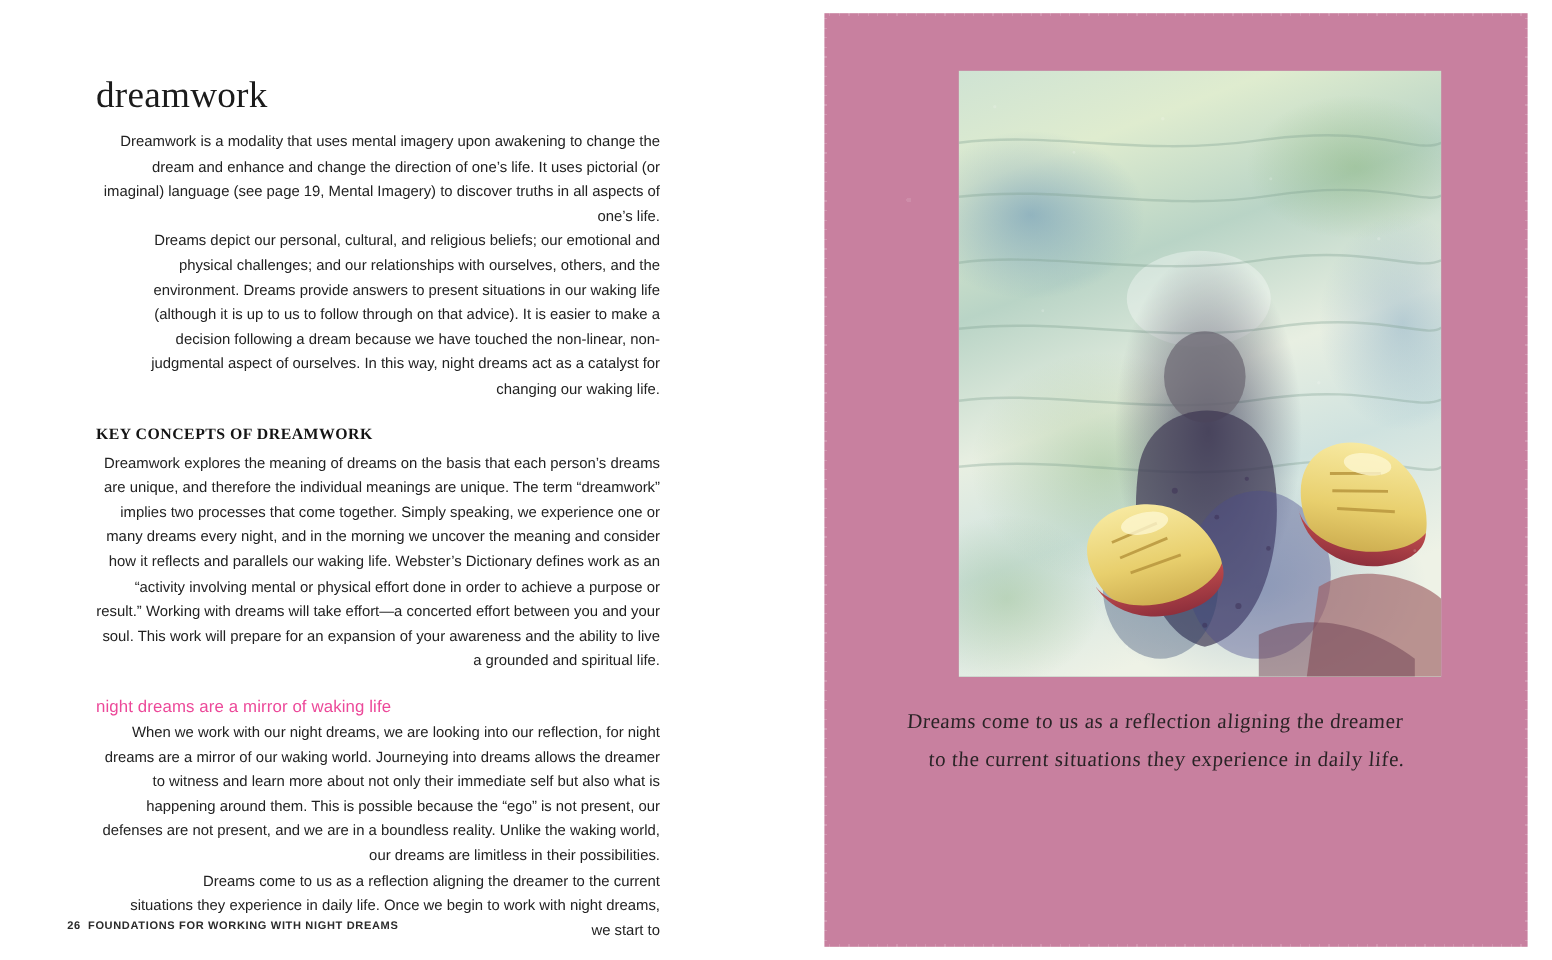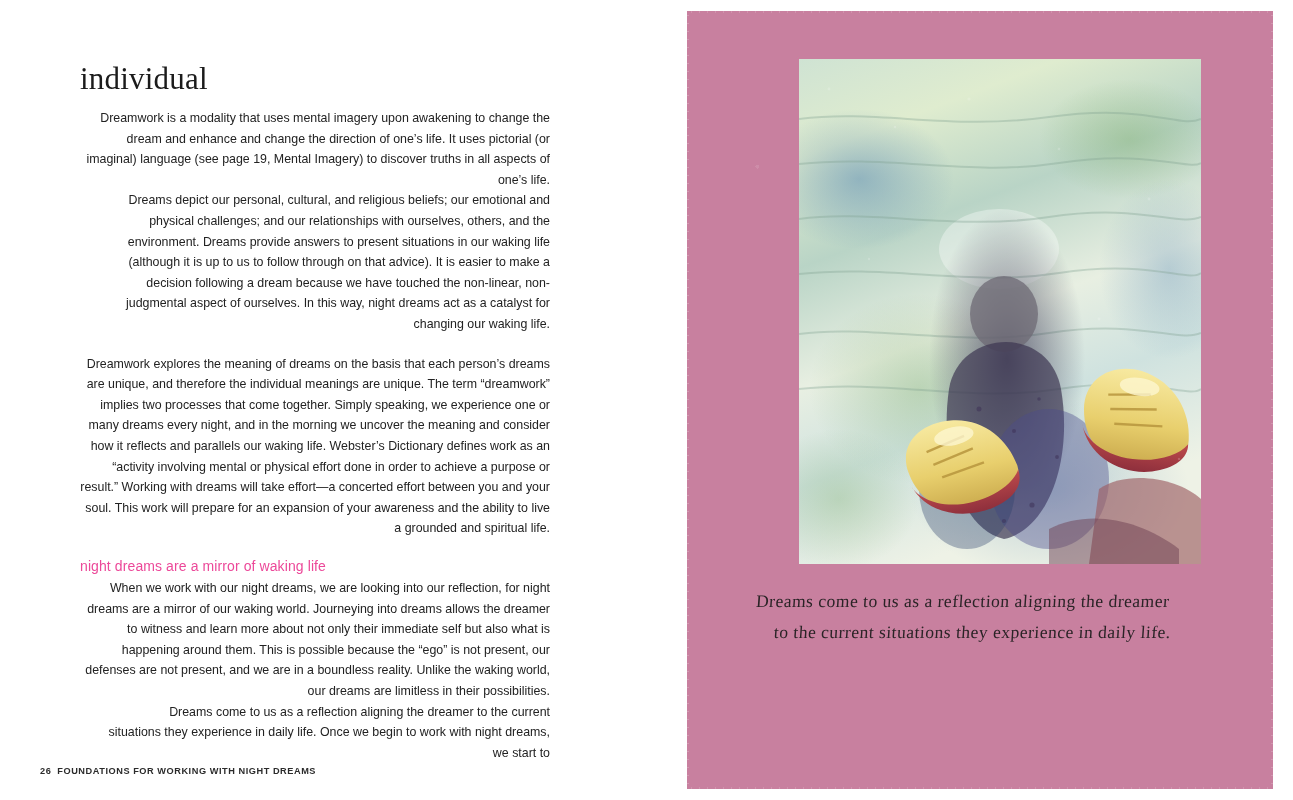--- a/index.html
+++ b/index.html
@@ -71,21 +71,21 @@
   h3.sub-head {
     font-family: "Liberation Sans", sans-serif;
     font-weight: 400;
     font-size: 14px;
     color: #ec4899;
     margin: 0 0 4px 0;
     letter-spacing: 0.1px;
   }
   .folio {
     position: absolute;
-    left: 40px;
+    left: 56px;
     bottom: 24px;
     font-family: "Liberation Sans", sans-serif;
     font-size: 9.2px;
     font-weight: 700;
     letter-spacing: 0.55px;
     color: #2b2b2b;
     white-space: nowrap;
   }
   .folio .num {
     margin-right: 6px;
@@ -163,27 +163,28 @@
   }
 </style>
 </head>
 <body>
 
 <div class="spread">
 
   <div class="page-left">
     <div class="text-col">
 
-      <h1 class="chapter-title">individual</h1>
+      <h1 class="chapter-title">dreamwork</h1>
 
       <p class="body">Dreamwork is a modality that uses mental imagery upon awakening to change the dream and enhance and change the direction of one’s life. It uses pictorial (or imaginal) language (see page 19, Mental Imagery) to discover truths in all aspects of one’s life.</p>
       <p class="body indent">Dreams depict our personal, cultural, and religious beliefs; our emotional and physical challenges; and our relationships with ourselves, others, and the environment. Dreams provide answers to present situations in our waking life (although it is up to us to follow through on that advice). It is easier to make a decision following a dream because we have touched the non-linear, non-judgmental aspect of ourselves. In this way, night dreams act as a catalyst for changing our waking life.</p>
 
       <div class="gap"></div>
 
+      <h2 class="section-head">KEY CONCEPTS OF DREAMWORK</h2>
       <p class="body">Dreamwork explores the meaning of dreams on the basis that each person’s dreams are unique, and therefore the individual meanings are unique. The term “dreamwork” implies two processes that come together. Simply speaking, we experience one or many dreams every night, and in the morning we uncover the meaning and consider how it reflects and parallels our waking life. Webster’s Dictionary defines work as an “activity involving mental or physical effort done in order to achieve a purpose or result.” Working with dreams will take effort—a concerted effort between you and your soul. This work will prepare for an expansion of your awareness and the ability to live a grounded and spiritual life.</p>
 
       <div class="gap"></div>
 
       <h3 class="sub-head">night dreams are a mirror of waking life</h3>
       <p class="body">When we work with our night dreams, we are looking into our reflection, for night dreams are a mirror of our waking world. Journeying into dreams allows the dreamer to witness and learn more about not only their immediate self but also what is happening around them. This is possible because the “ego” is not present, our defenses are not present, and we are in a boundless reality. Unlike the waking world, our dreams are limitless in their possibilities.</p>
       <p class="body indent">Dreams come to us as a reflection aligning the dreamer to the current situations they experience in daily life. Once we begin to work with night dreams, we start to</p>
 
     </div>
 

